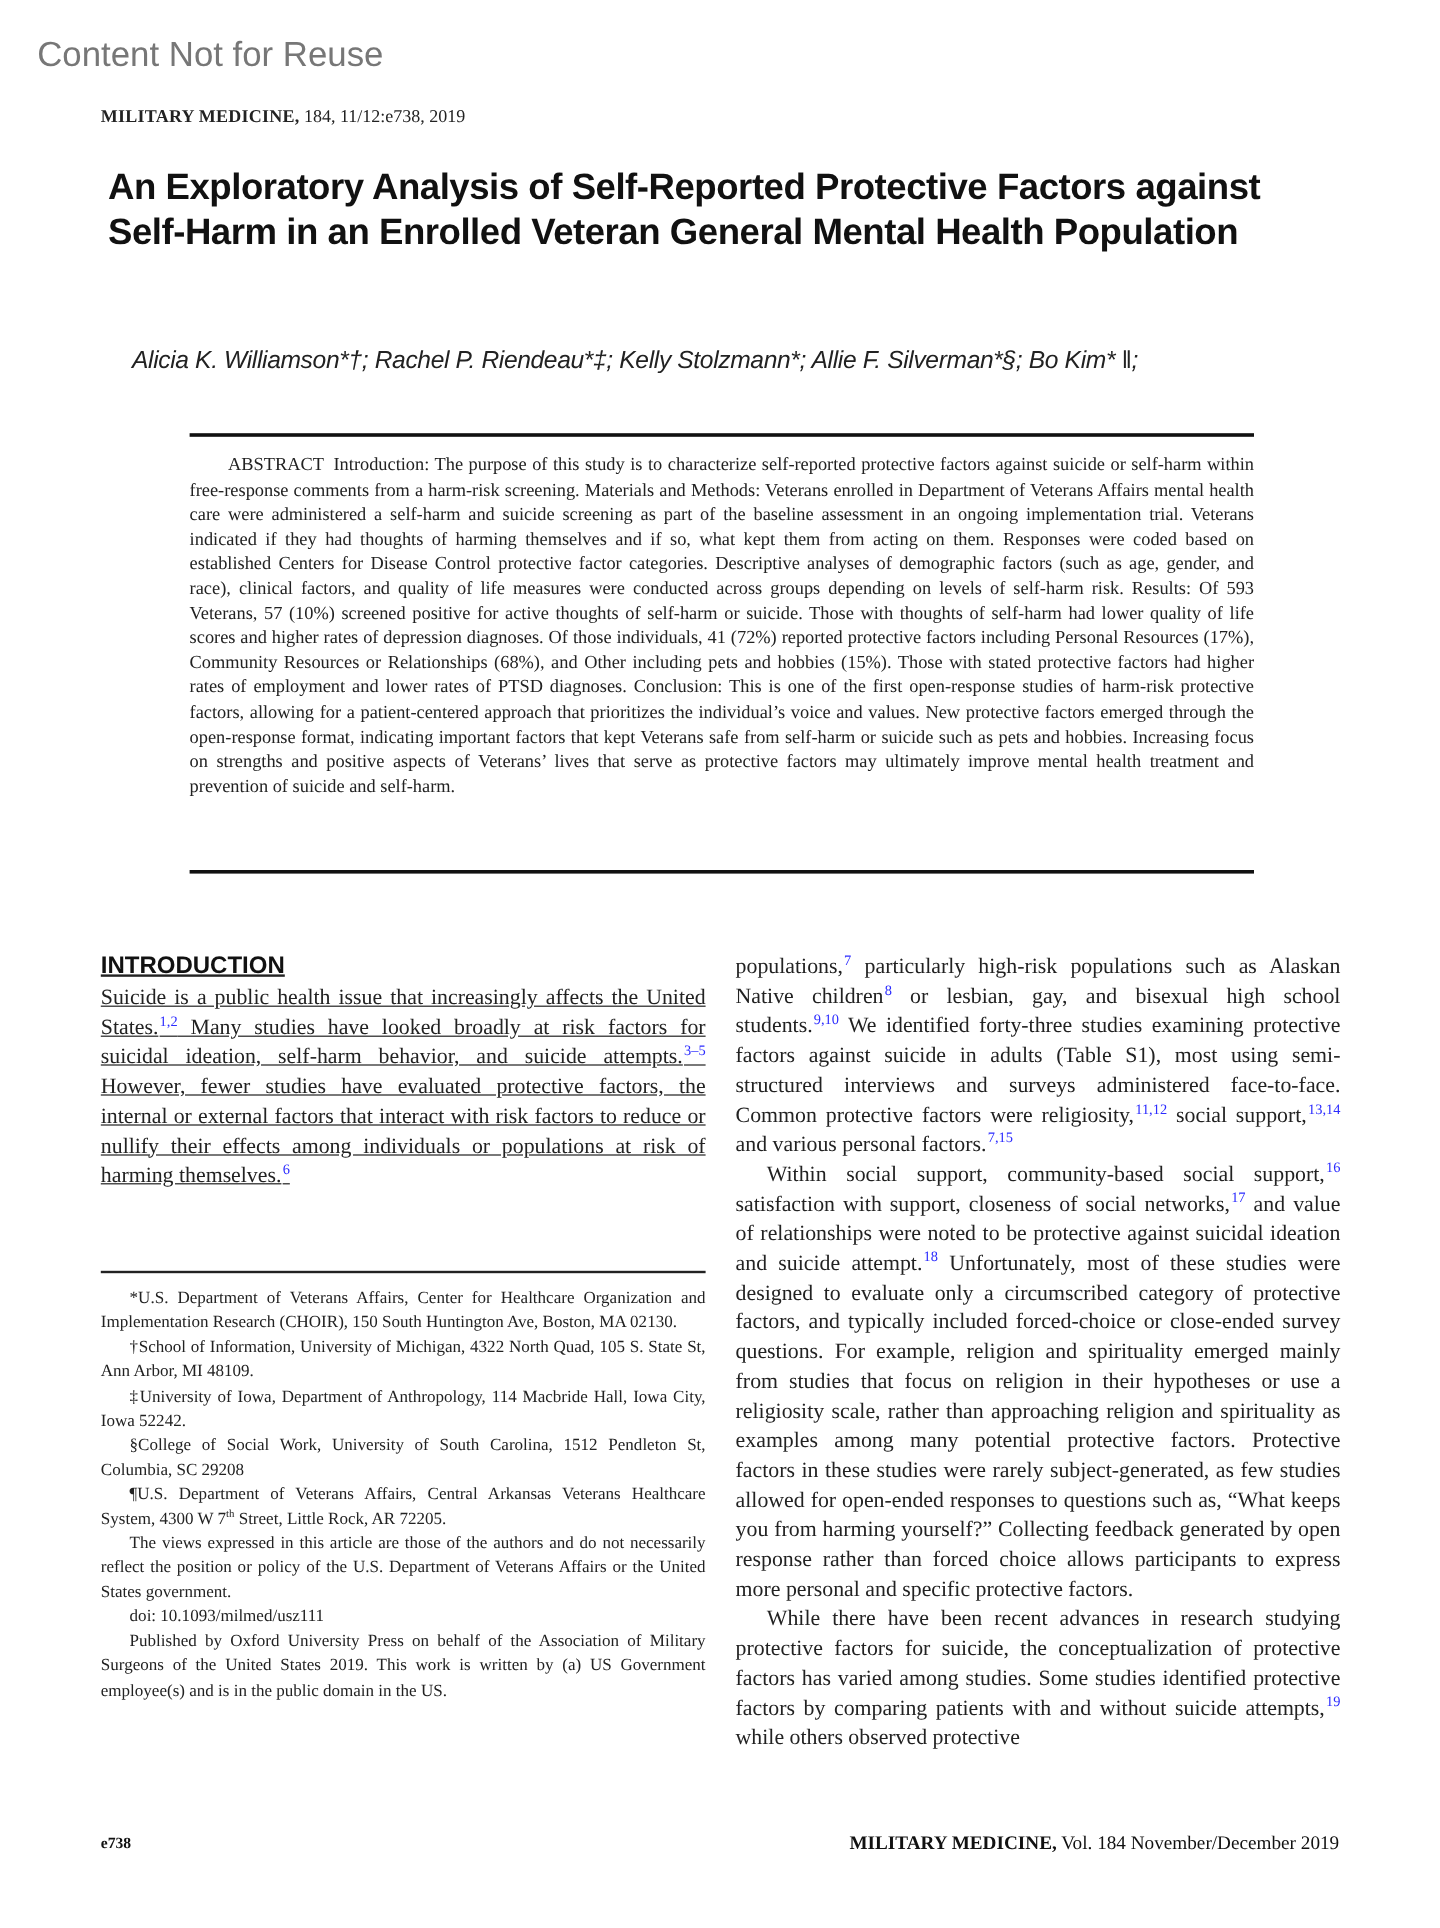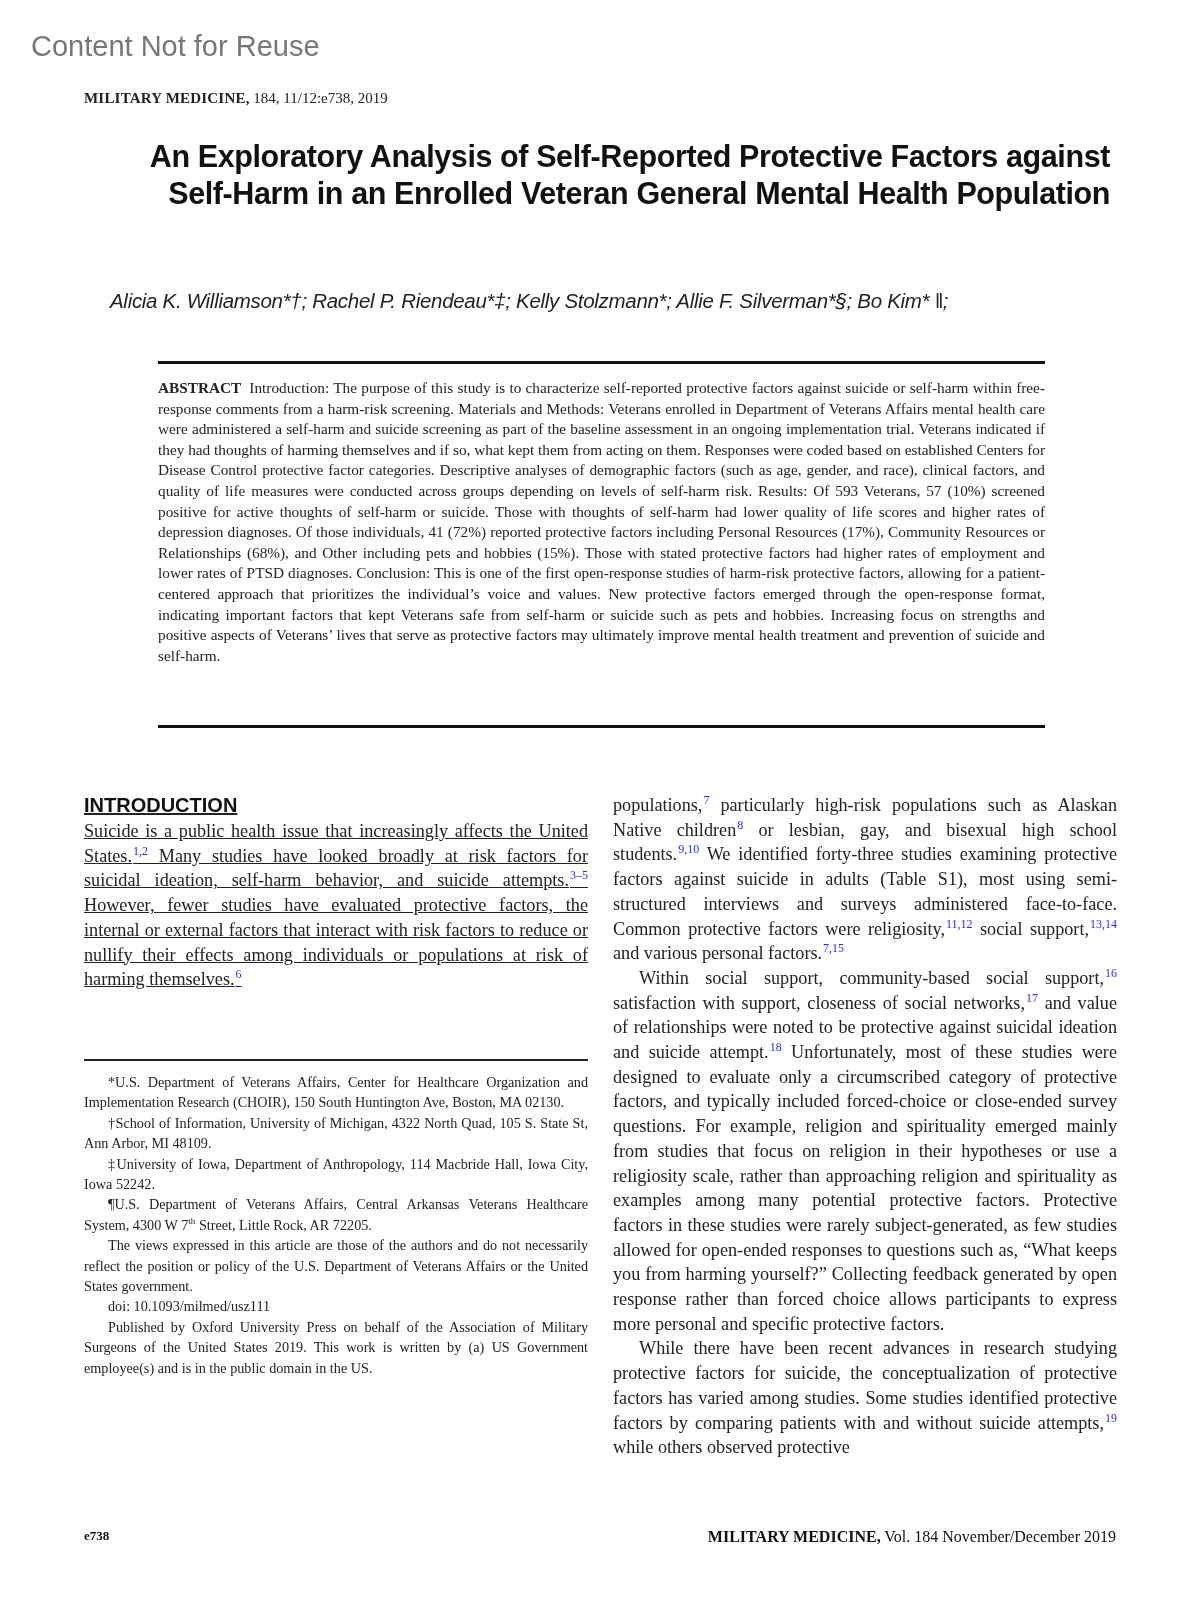--- a/index.html
+++ b/index.html
@@ -1,26 +1,26 @@
 <!DOCTYPE html>
 <html><head>
 <meta charset="utf-8">
 <style>
   html, body { margin: 0; padding: 0; background: #ffffff; }
   body { width: 1200px; height: 1607px; position: relative; overflow: hidden; color: #1a1a1a; }
   .watermark { position: absolute; left: 31px; top: 30px; font-family: "Liberation Sans", sans-serif; font-size: 29px; color: #777777; }
   .running-head { position: absolute; left: 84px; top: 90px; font-family: "Liberation Serif", serif; font-size: 15px; color: #222; }
   .running-head b { font-weight: bold; letter-spacing: 0.2px; }
-  .title { position: absolute; left: 90px; width: 1020px; top: 138px; text-align: right; font-family: "Liberation Sans", sans-serif; font-weight: bold; font-size: 30.5px; line-height: 37px; color: #111; letter-spacing: -0.4px; }
+  .title { position: absolute; left: 90px; width: 1020px; top: 138px; text-align: left; font-family: "Liberation Sans", sans-serif; font-weight: bold; font-size: 30.5px; line-height: 37px; color: #111; letter-spacing: -0.4px; }
   .authors { position: absolute; left: 110px; width: 980px; top: 287px; text-align: left; font-family: "Liberation Sans", sans-serif; font-style: italic; font-size: 20.5px; line-height: 27px; color: #222; letter-spacing: -0.3px; }
   .rule { position: absolute; background: #111; }
   .rule-top { left: 158px; width: 887px; top: 361px; height: 3px; }
   .rule-bottom { left: 158px; width: 887px; top: 725px; height: 3px; }
   .abstract { position: absolute; left: 158px; width: 887px; top: 378px; font-family: "Liberation Serif", serif; font-size: 15.3px; line-height: 20.6px; text-align: justify; color: #222; hyphens: auto; }
-  .abstract .label { font-weight: bold; margin-right: 8px; }
+  .abstract .label { font-weight: normal; margin-right: 8px; margin-left: 32px; }
   .col { position: absolute; font-family: "Liberation Serif", serif; font-size: 18.2px; line-height: 24.7px; text-align: justify; color: #222; }
   .col-left { left: 84px; width: 504px; top: 793px; text-decoration: underline; }
   .col-right { left: 613px; width: 504px; top: 793px; }
   .section-heading { font-family: "Liberation Sans", sans-serif; font-weight: bold; font-size: 20px; line-height: 24px; margin: 0 0 2px 0; color: #111; }
   .col p { margin: 0; }
   .col p.indent { text-indent: 26px; }
   sup.ref { color: #2b2bff; font-size: 12px; line-height: 0; vertical-align: 7px; margin-left: 1px; }
   .fn-rule { position: absolute; left: 84px; width: 504px; top: 1059px; height: 2px; background: #222; }
   .footnotes { position: absolute; left: 84px; width: 504px; top: 1072px; font-family: "Liberation Serif", serif; font-size: 14.2px; line-height: 20.4px; text-align: justify; color: #222; }
   .footnotes p { margin: 0; text-indent: 24px; }
@@ -54,20 +54,21 @@
 <div class="col col-left">
   <div class="section-heading">INTRODUCTION</div>
   <p><span>Suicide is a public health issue that increasingly affects the United States.</span><sup class="ref">1,2</sup><span> Many studies have looked broadly at risk factors for suicidal ideation, self-harm behavior, and suicide attempts.</span><sup class="ref">3–5</sup><span> However, fewer studies have evaluated protective factors, the internal or external factors that interact with risk factors to reduce or nullify their effects among individuals or populations at risk of harming themselves.</span><sup class="ref">6</sup></p>
 </div>
 
 <div class="fn-rule"></div>
 <div class="footnotes">
   <p>*U.S. Department of Veterans Affairs, Center for Healthcare Organization and Implementation Research (CHOIR), 150 South Huntington Ave, Boston, MA 02130.</p>
   <p>†School of Information, University of Michigan, 4322 North Quad, 105 S. State St, Ann Arbor, MI 48109.</p>
   <p>‡University of Iowa, Department of Anthropology, 114 Macbride Hall, Iowa City, Iowa 52242.</p>
+  <p>§College of Social Work, University of South Carolina, 1512 Pendleton St, Columbia, SC 29208</p>
   <p><span>¶U.S. Department of Veterans Affairs, Central Arkansas Veterans Healthcare System, 4300 W 7</span><sup>th</sup><span> Street, Little Rock, AR 72205.</span></p>
   <p>The views expressed in this article are those of the authors and do not necessarily reflect the position or policy of the U.S. Department of Veterans Affairs or the United States government.</p>
   <p>doi: 10.1093/milmed/usz111</p>
   <p>Published by Oxford University Press on behalf of the Association of Military Surgeons of the United States 2019. This work is written by (a) US Government employee(s) and is in the public domain in the US.</p>
 </div>
 
 <div class="col col-right">
   <p><span>populations,</span><sup class="ref">7</sup><span> particularly high-risk populations such as Alaskan Native children</span><sup class="ref">8</sup><span> or lesbian, gay, and bisexual high school students.</span><sup class="ref">9,10</sup><span> We identified forty-three studies examining protective factors against suicide in adults (Table S1), most using semi-structured interviews and surveys administered face-to-face. Common protective factors were religiosity,</span><sup class="ref">11,12</sup><span> social support,</span><sup class="ref">13,14</sup><span> and various personal factors.</span><sup class="ref">7,15</sup></p>
   <p class="indent"><span>Within social support, community-based social support,</span><sup class="ref">16</sup><span> satisfaction with support, closeness of social networks,</span><sup class="ref">17</sup><span> and value of relationships were noted to be protective against suicidal ideation and suicide attempt.</span><sup class="ref">18</sup><span> Unfortunately, most of these studies were designed to evaluate only a circumscribed category of protective factors, and typically included forced-choice or close-ended survey questions. For example, religion and spirituality emerged mainly from studies that focus on religion in their hypotheses or use a religiosity scale, rather than approaching religion and spirituality as examples among many potential protective factors. Protective factors in these studies were rarely subject-generated, as few studies allowed for open-ended responses to questions such as, “What keeps you from harming yourself?” Collecting feedback generated by open response rather than forced choice allows participants to express more personal and specific protective factors.</span></p>
   <p class="indent"><span>While there have been recent advances in research studying protective factors for suicide, the conceptualization of protective factors has varied among studies. Some studies identified protective factors by comparing patients with and without suicide attempts,</span><sup class="ref">19</sup><span> while others observed protective</span></p>

